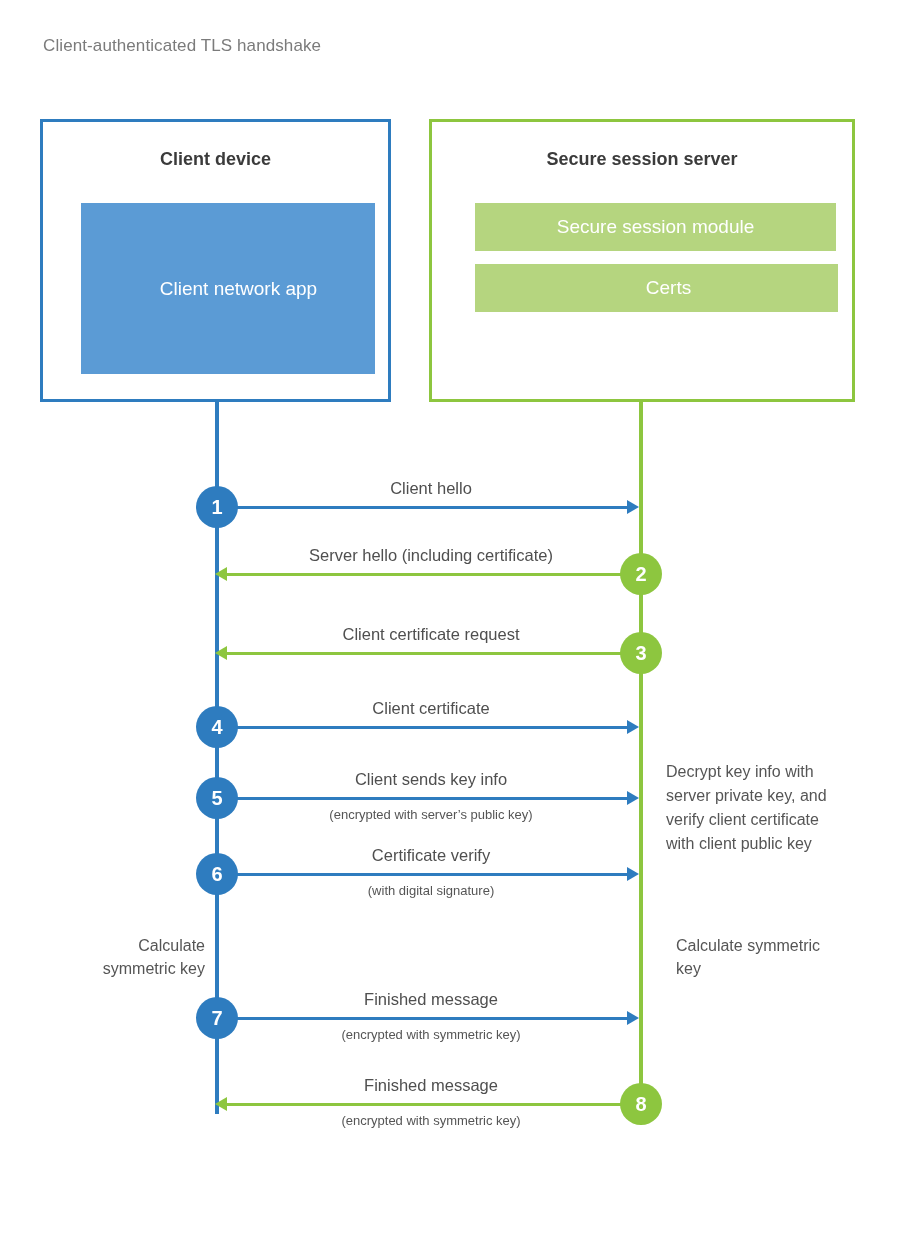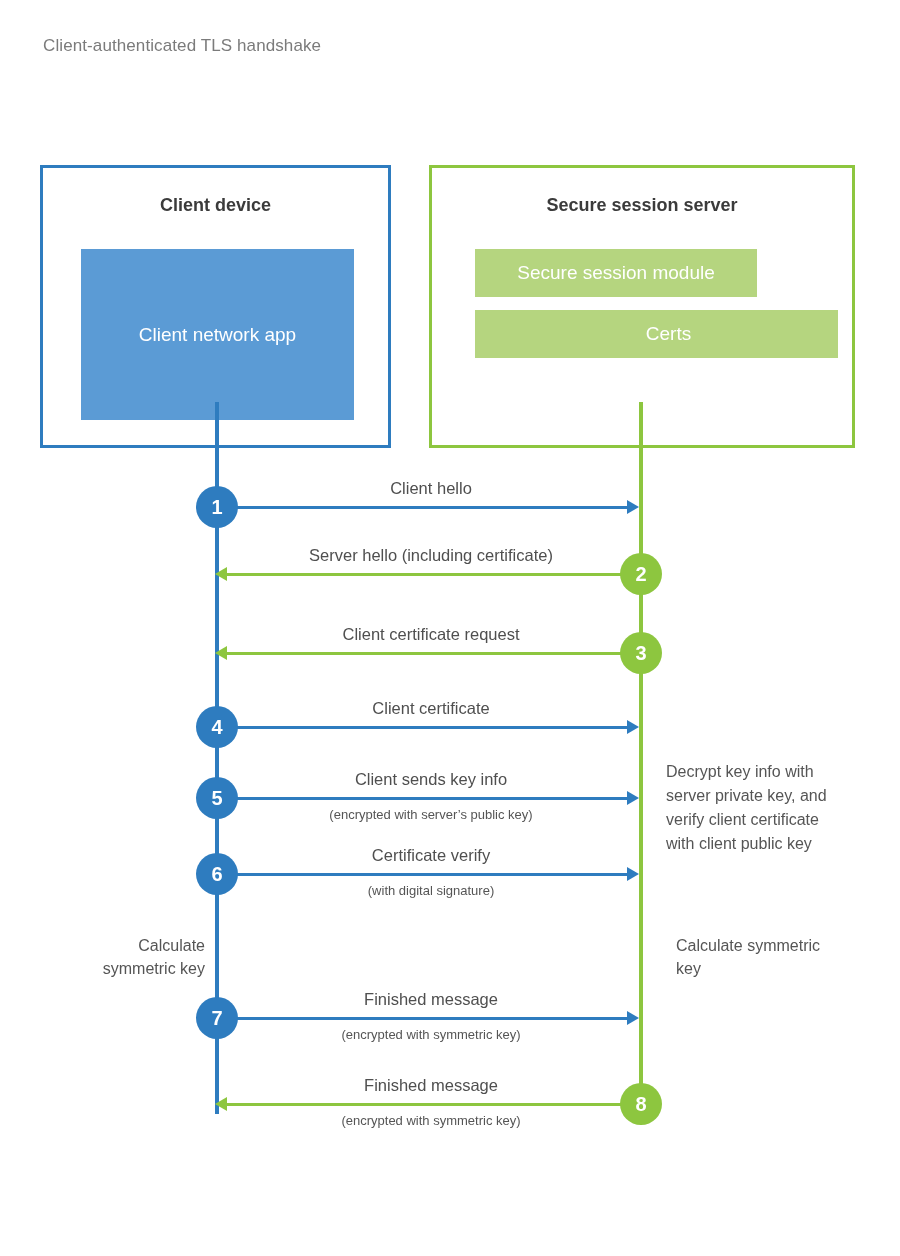--- a/index.html
+++ b/index.html
@@ -30,21 +30,20 @@
     letter-spacing: 0.1px;
     white-space: nowrap;
     margin-top: 12px;
   }
 
   
   .actor-box {
     position: absolute;
     background: #ffffff;
     box-sizing: border-box;
-    margin-top: 46px;
   }
   .actor-box.client {
     left: 40px;
     top: 119px;
     width: 351px;
     height: 283px;
     border: 3px solid #2E7CBF;
   }
   .actor-box.server {
     left: 429px;
@@ -70,34 +69,35 @@
     display: flex;
     align-items: center;
     justify-content: center;
     text-align: center;
     font-size: 19px;
     font-weight: 400;
     line-height: 1.25;
   }
   .inner-block.blue {
     background: #5B9BD5;
+    padding-left: 21px;
   }
   .inner-block.green {
     background: #B5D57F;
   }
 
   
   .client-app {
     left: 38px;
     top: 81px;
     width: 273px;
     height: 171px;
   }
   
-  .srv-b0 { left: 43px; top: 81px;  width: 282px; height: 48px; }
+  .srv-b0 { left: 43px; top: 81px;  width: 361px; height: 48px; }
   .srv-b1 { left: 43px; top: 142px; width: 339px; height: 48px; padding-left: 24px; }
   .srv-b2 { left: 43px; top: 203px; width: 339px; height: 48px; }
 
   
   .lifeline {
     position: absolute;
     width: 4px;
   }
   .lifeline.client-line {
     left: 215px;

